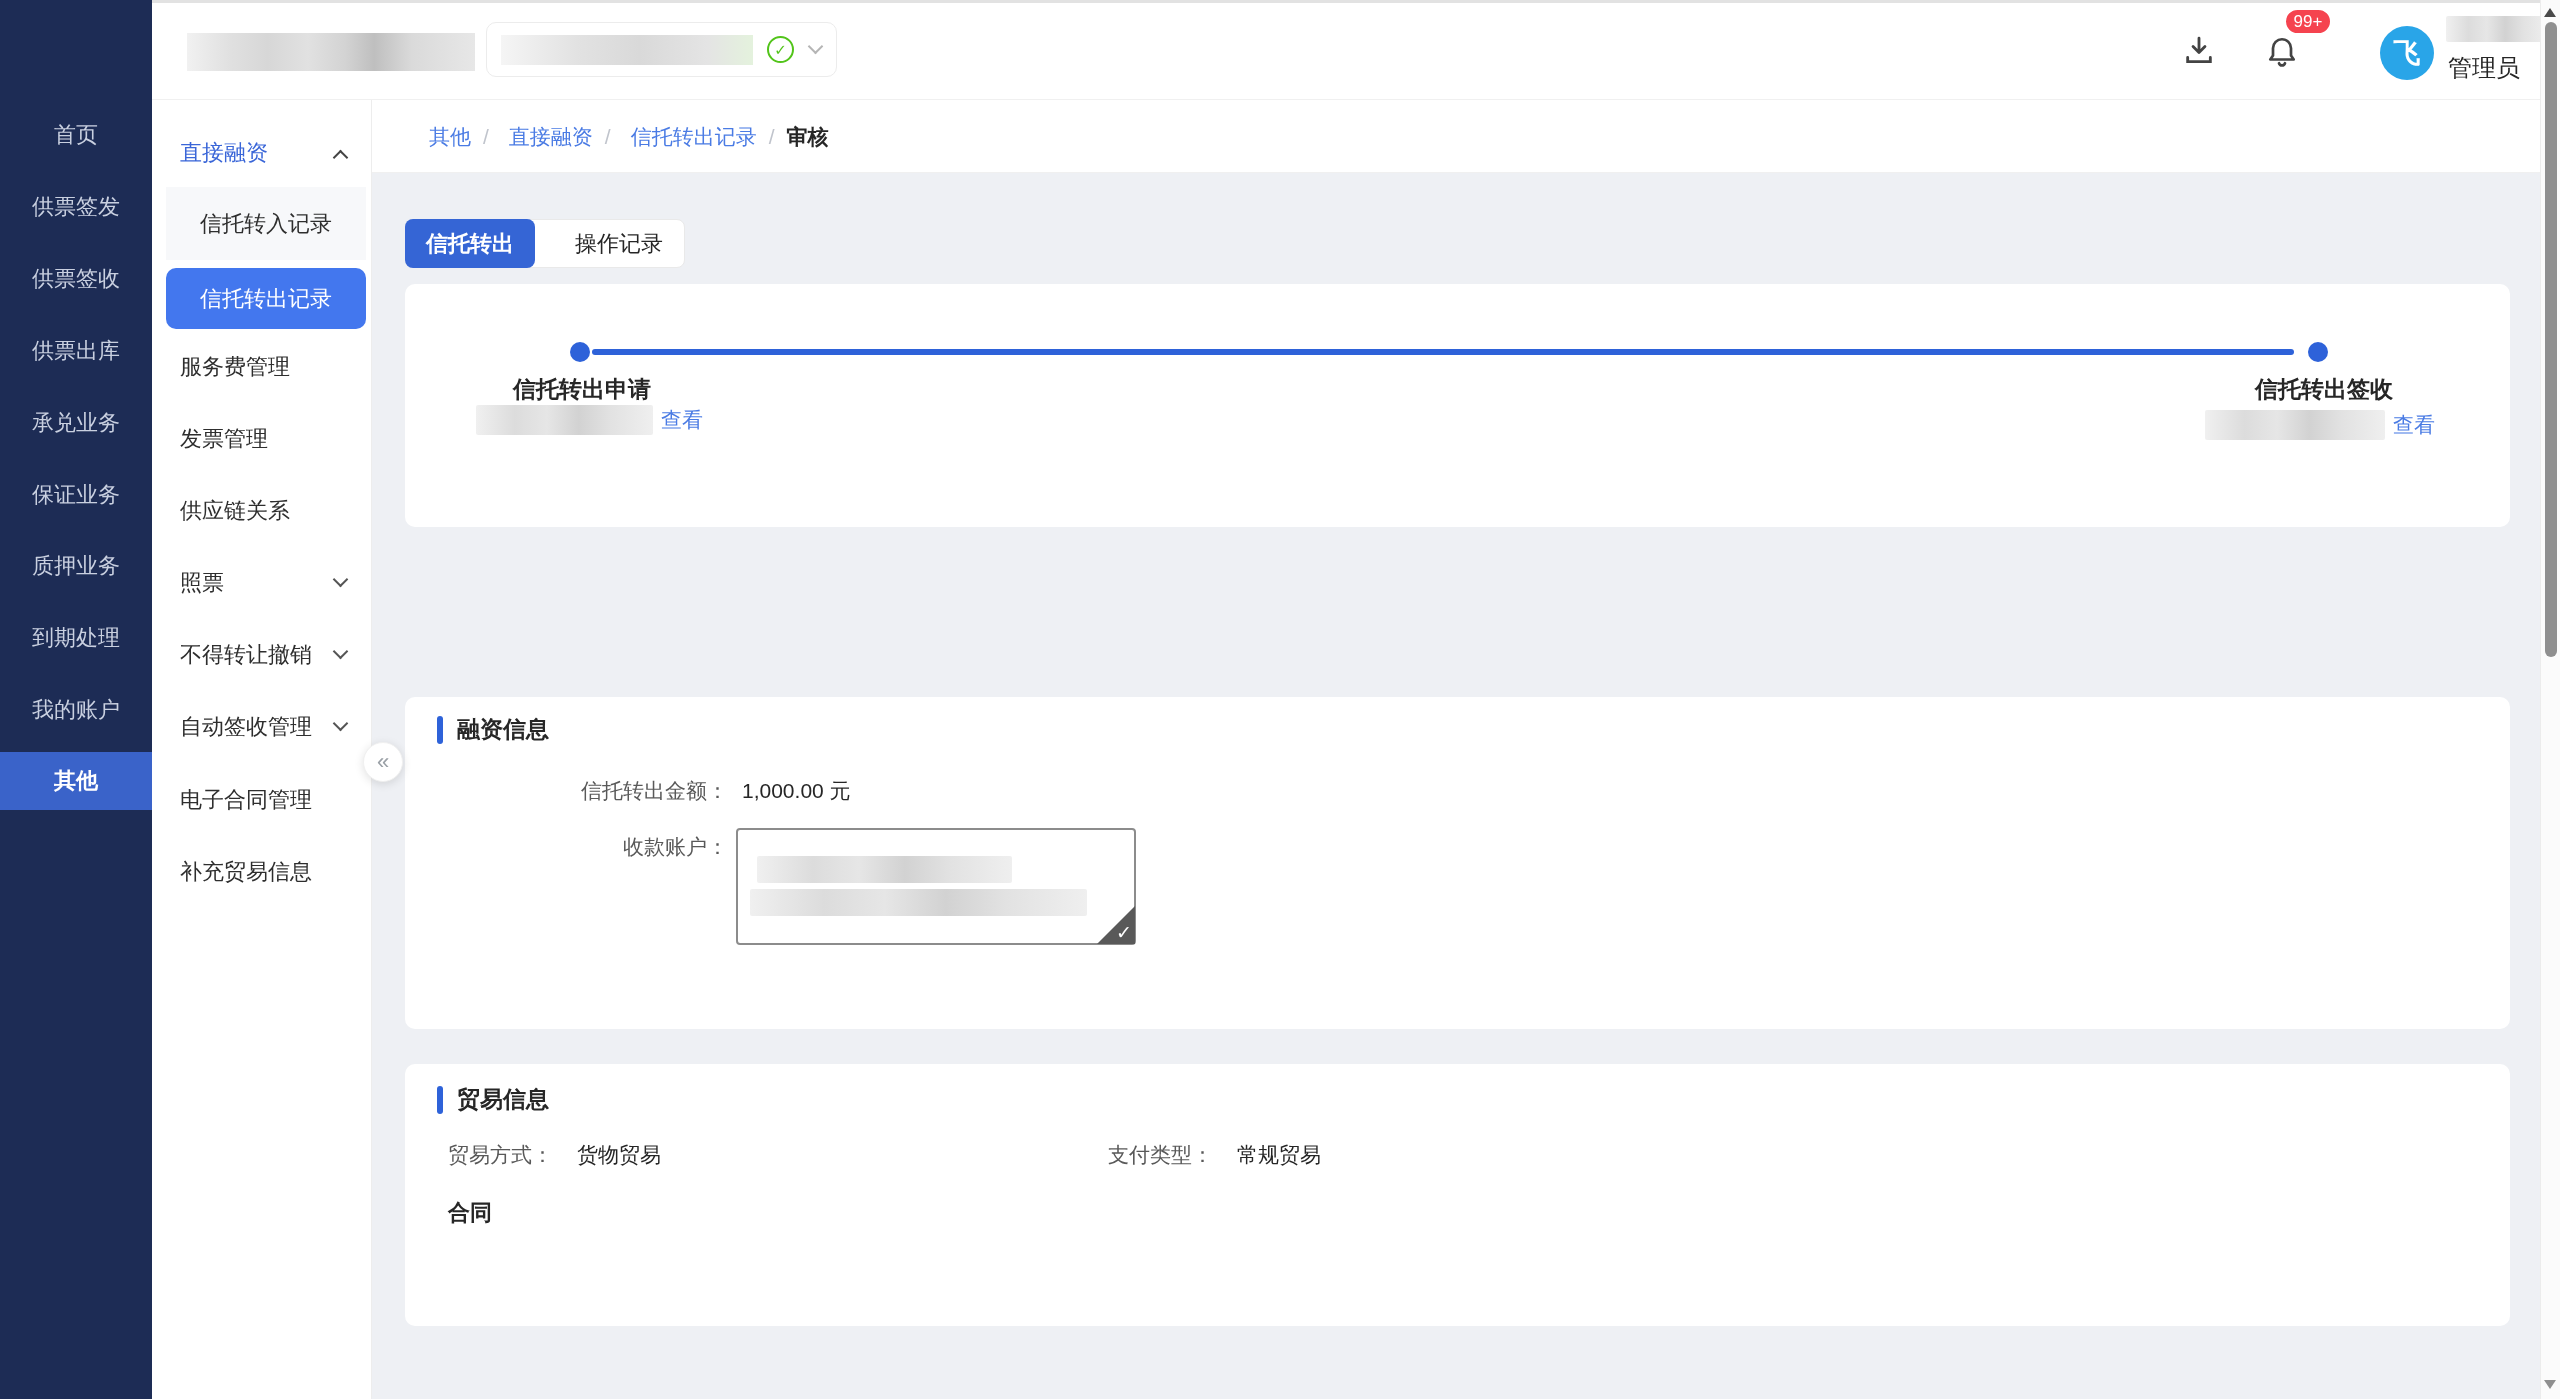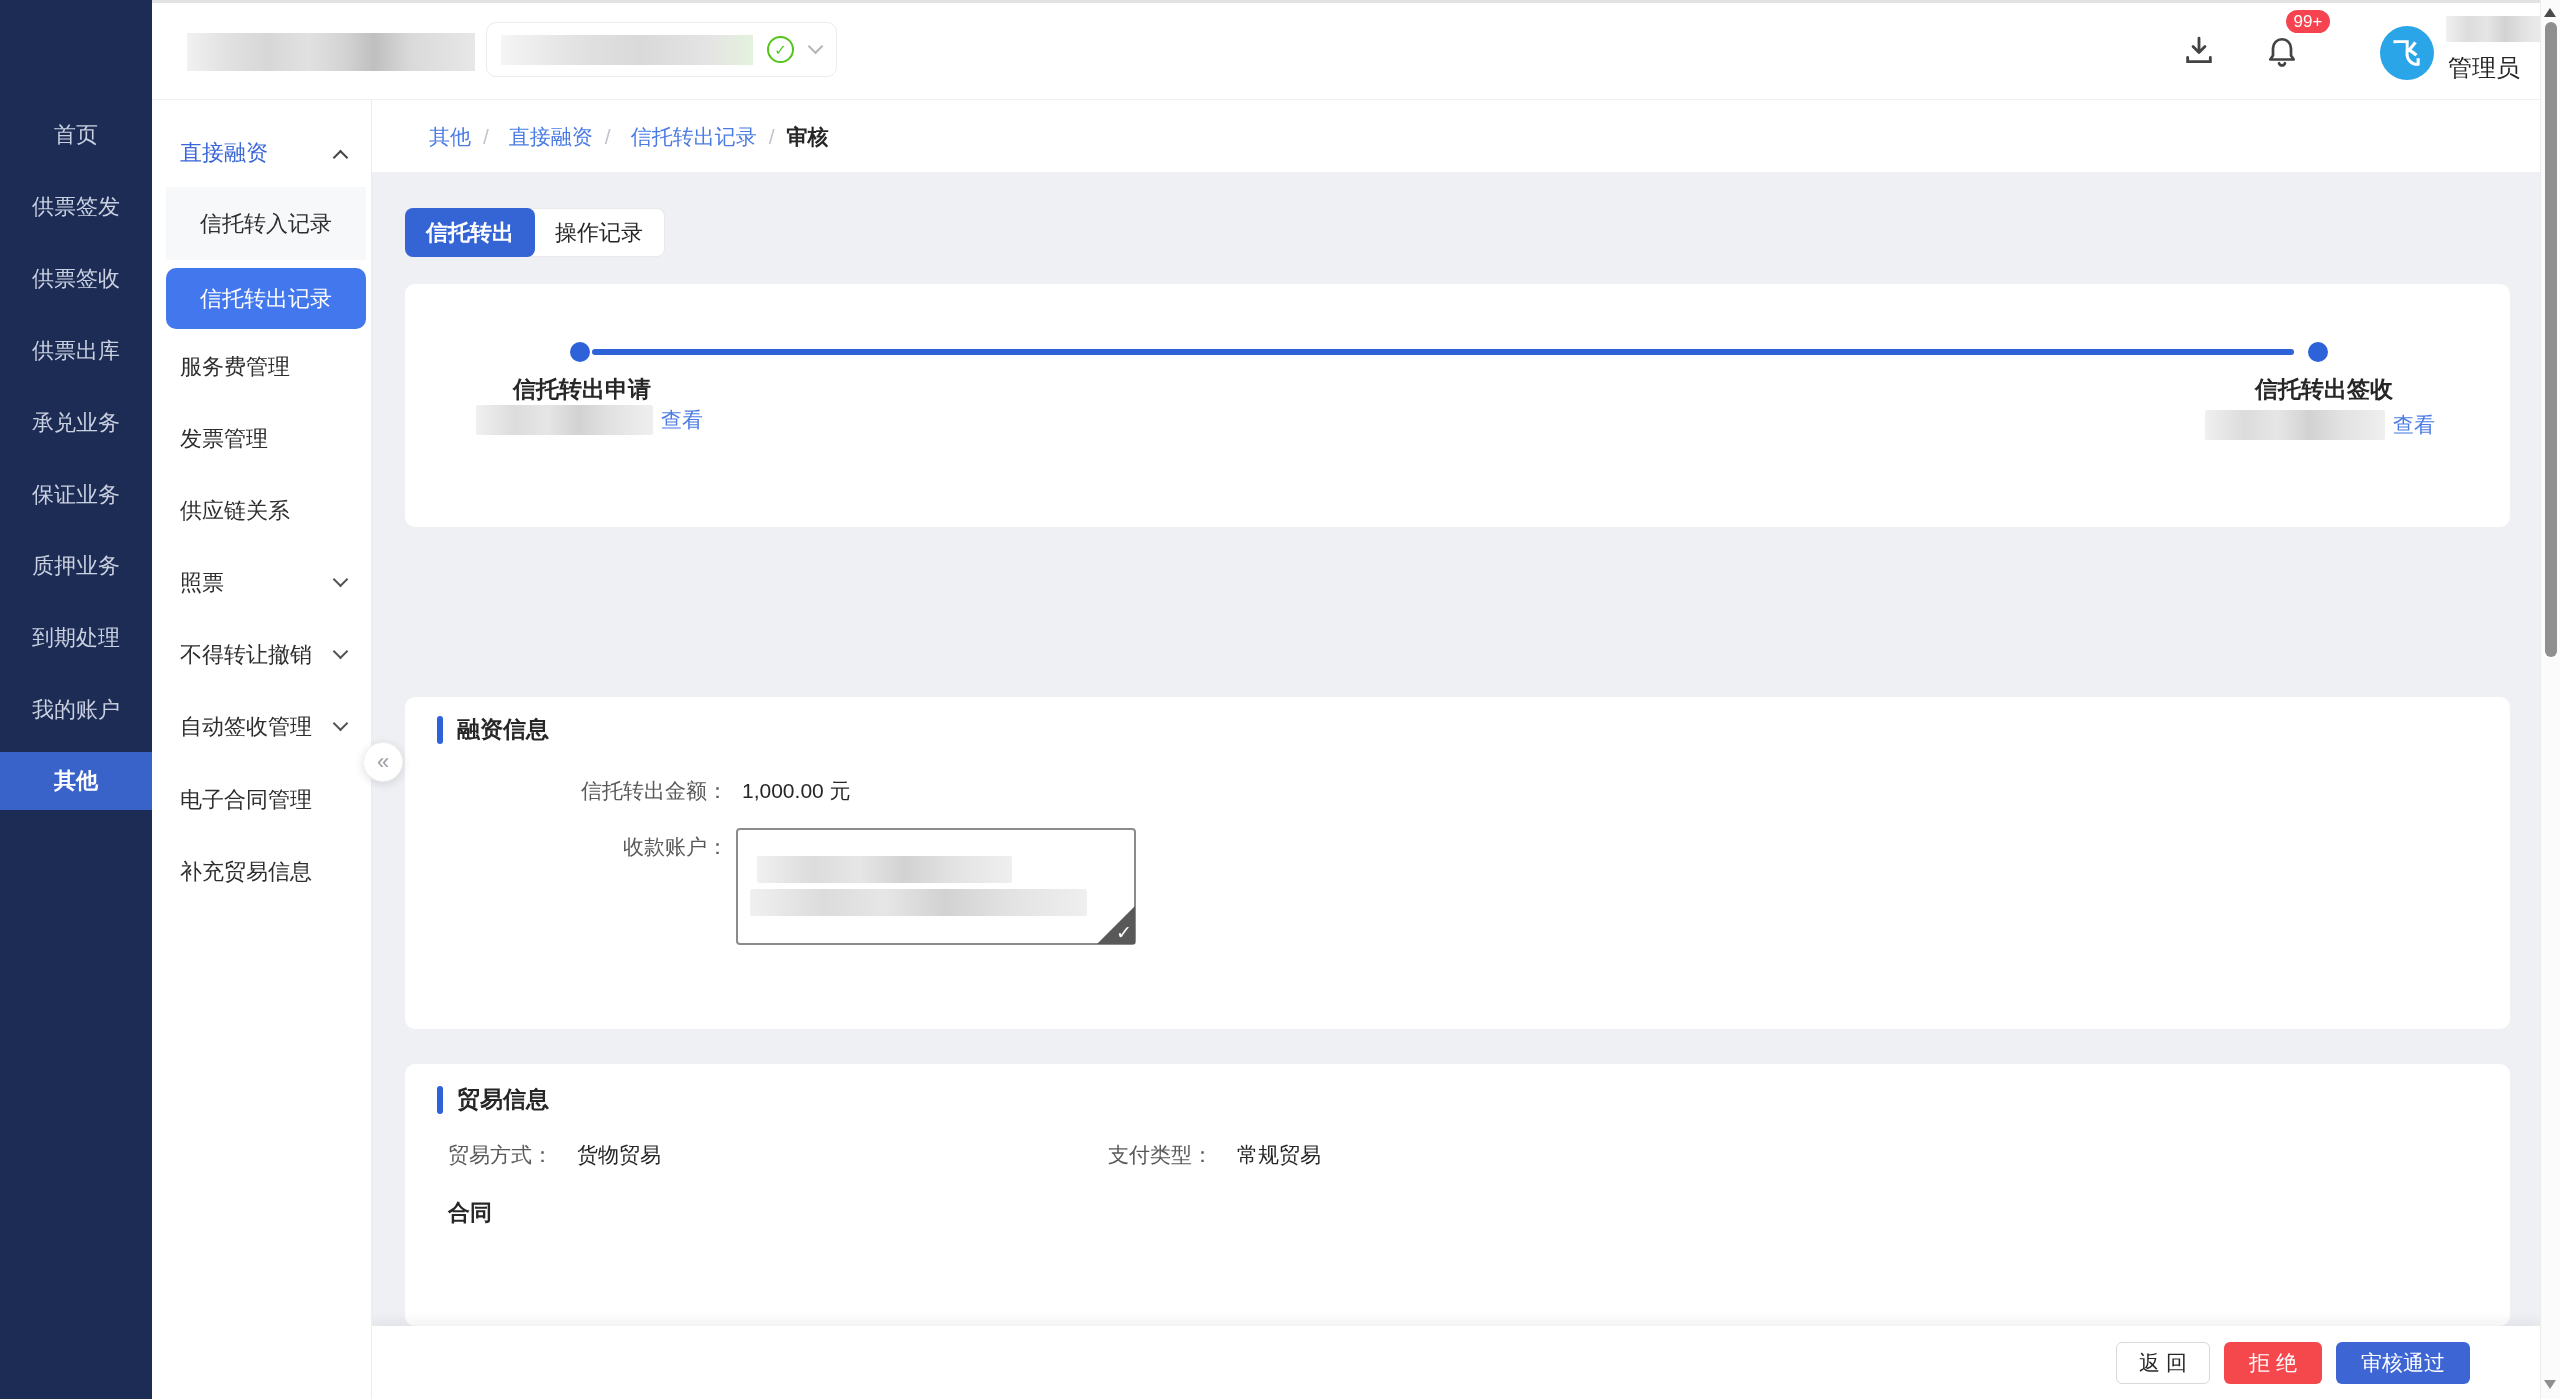--- a/index.html
+++ b/index.html
@@ -56,22 +56,22 @@
     display:flex;align-items:center;justify-content:center;z-index:40;cursor:pointer;}
 
   
   .main{position:absolute;left:372px;top:100px;width:2168px;height:1299px;background:#eef0f4;}
   .crumbbar{position:absolute;left:0;top:0;width:2168px;height:73px;background:#fff;border-bottom:1px solid #f0f0f0;}
   .crumbs{position:absolute;left:49px;top:0;height:73px;display:flex;align-items:center;font-size:21px;color:#8c8c8c;}
   .crumbs .sep{margin:0 12px;color:#c0c4cc;}
   .crumbs .last{color:#262626;font-weight:600;}
   .crumbs .link{cursor:pointer;}
 
-  .tabs{position:absolute;left:33px;top:108px;height:49px;display:flex;background:#fff;border:1px solid #e9e9e9;
-    border-radius:8px;}
+  .tabs{position:absolute;left:33px;top:119px;height:49px;display:flex;background:#fff;border:1px solid #e9e9e9;
+    border-radius:8px;gap:20px;}
   .tab{width:130px;height:49px;margin:-1px 0 0 -1px;line-height:49px;text-align:center;font-size:22px;color:#262626;cursor:pointer;}
   .tab.active{background:#3565d5;color:#fff;border-radius:8px;font-weight:700;}
 
   .card{position:absolute;left:33px;width:2105px;background:#fff;border-radius:10px;overflow:hidden;}
   .card1{top:184px;height:243px;}
   .card2{top:463px;height:98px;}
   .card3{top:597px;height:332px;}
   .card4{top:964px;height:262px;}
 
   
@@ -277,25 +277,20 @@
     <section class="card card4">
       <div class="sec-bar" style="top:22px;"></div>
       <div class="sec-title" style="top:20px;">贸易信息</div>
       <div class="t-lab" style="left:43px;">贸易方式：</div>
       <div class="t-val" style="left:172px;">货物贸易</div>
       <div class="t-lab" style="left:703px;">支付类型：</div>
       <div class="t-val" style="left:832px;">常规贸易</div>
       <div class="t-sub">合同</div>
     </section>
 
-    <div class="footer">
-      <div class="btn btn-back">返 回</div>
-      <div class="btn btn-reject">拒 绝</div>
-      <div class="btn btn-approve">审核通过</div>
-    </div>
   </main>
 
   <div class="scrollbar">
     <div class="sb-up"></div>
     <div class="sb-thumb"></div>
     <div class="sb-down"></div>
   </div>
 </div>
 
 </body></html>

